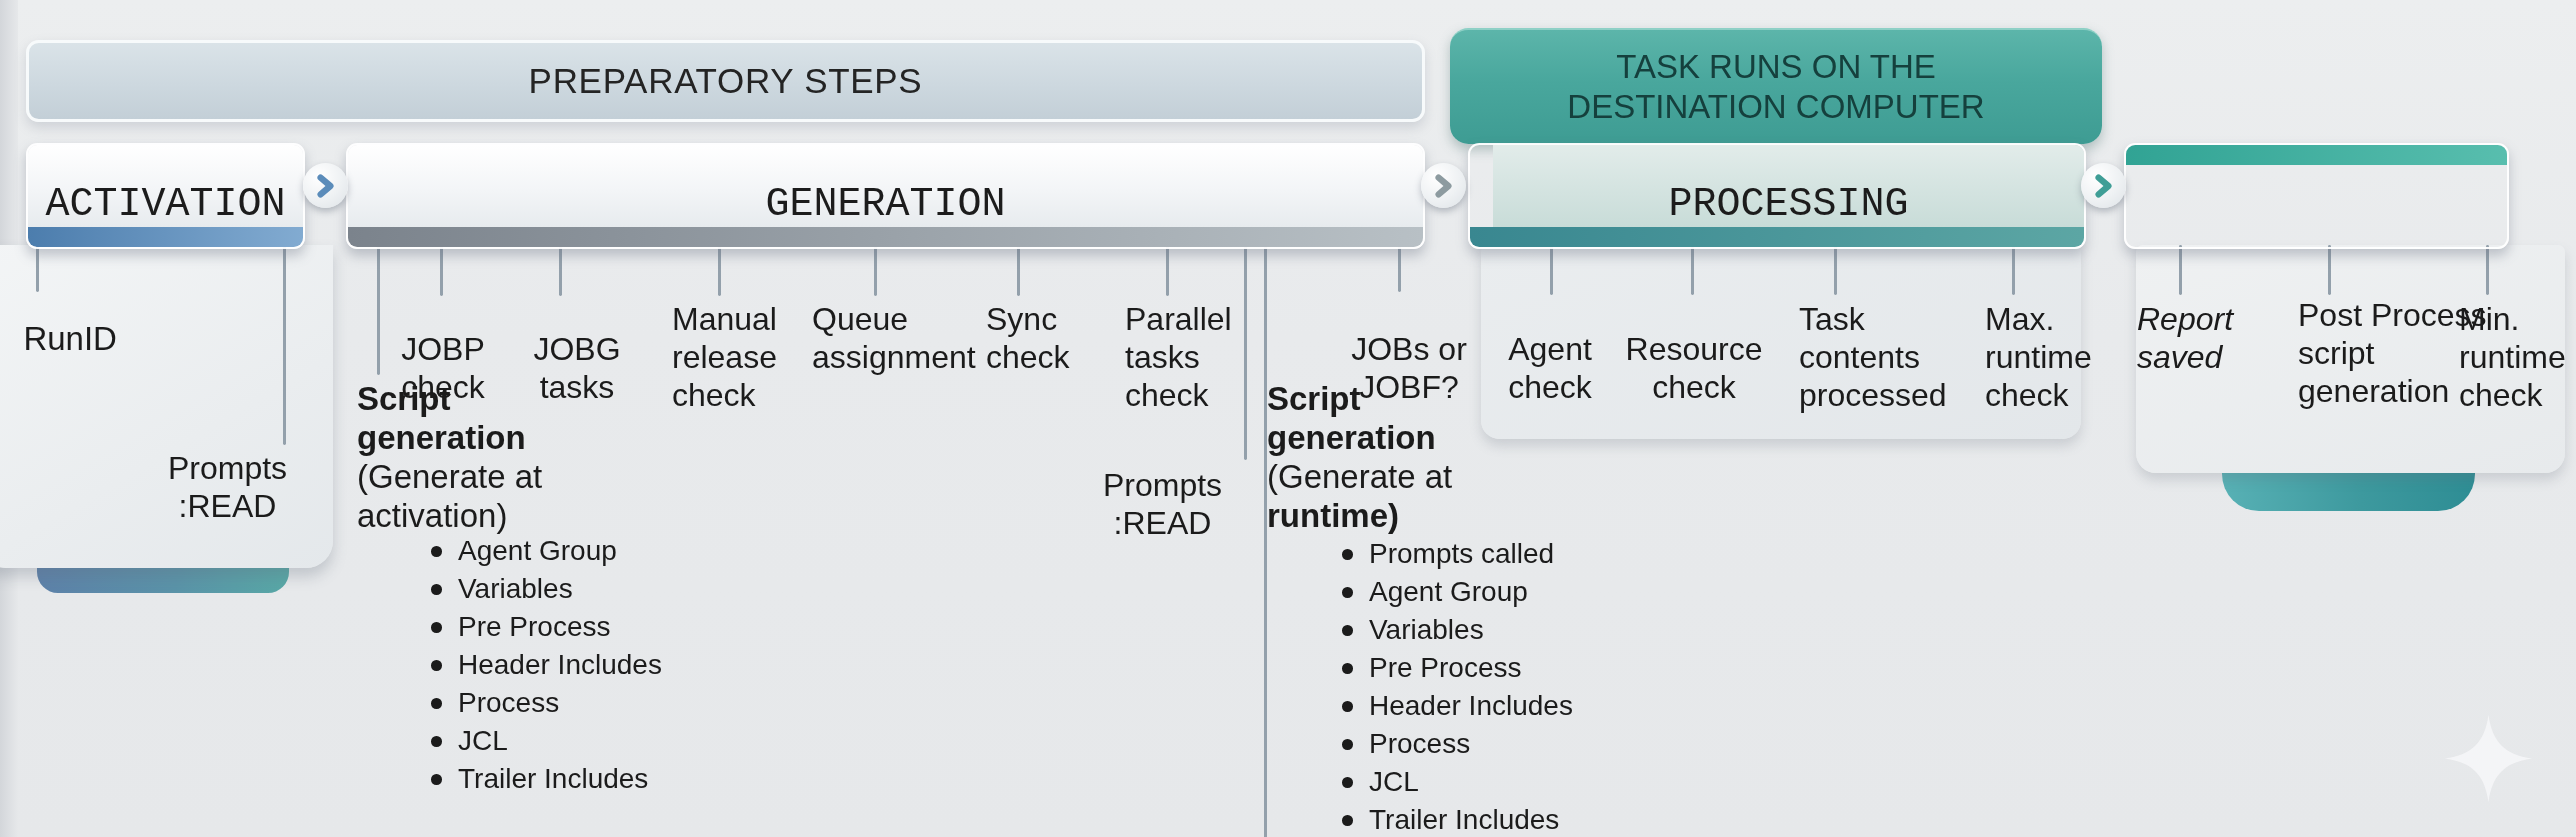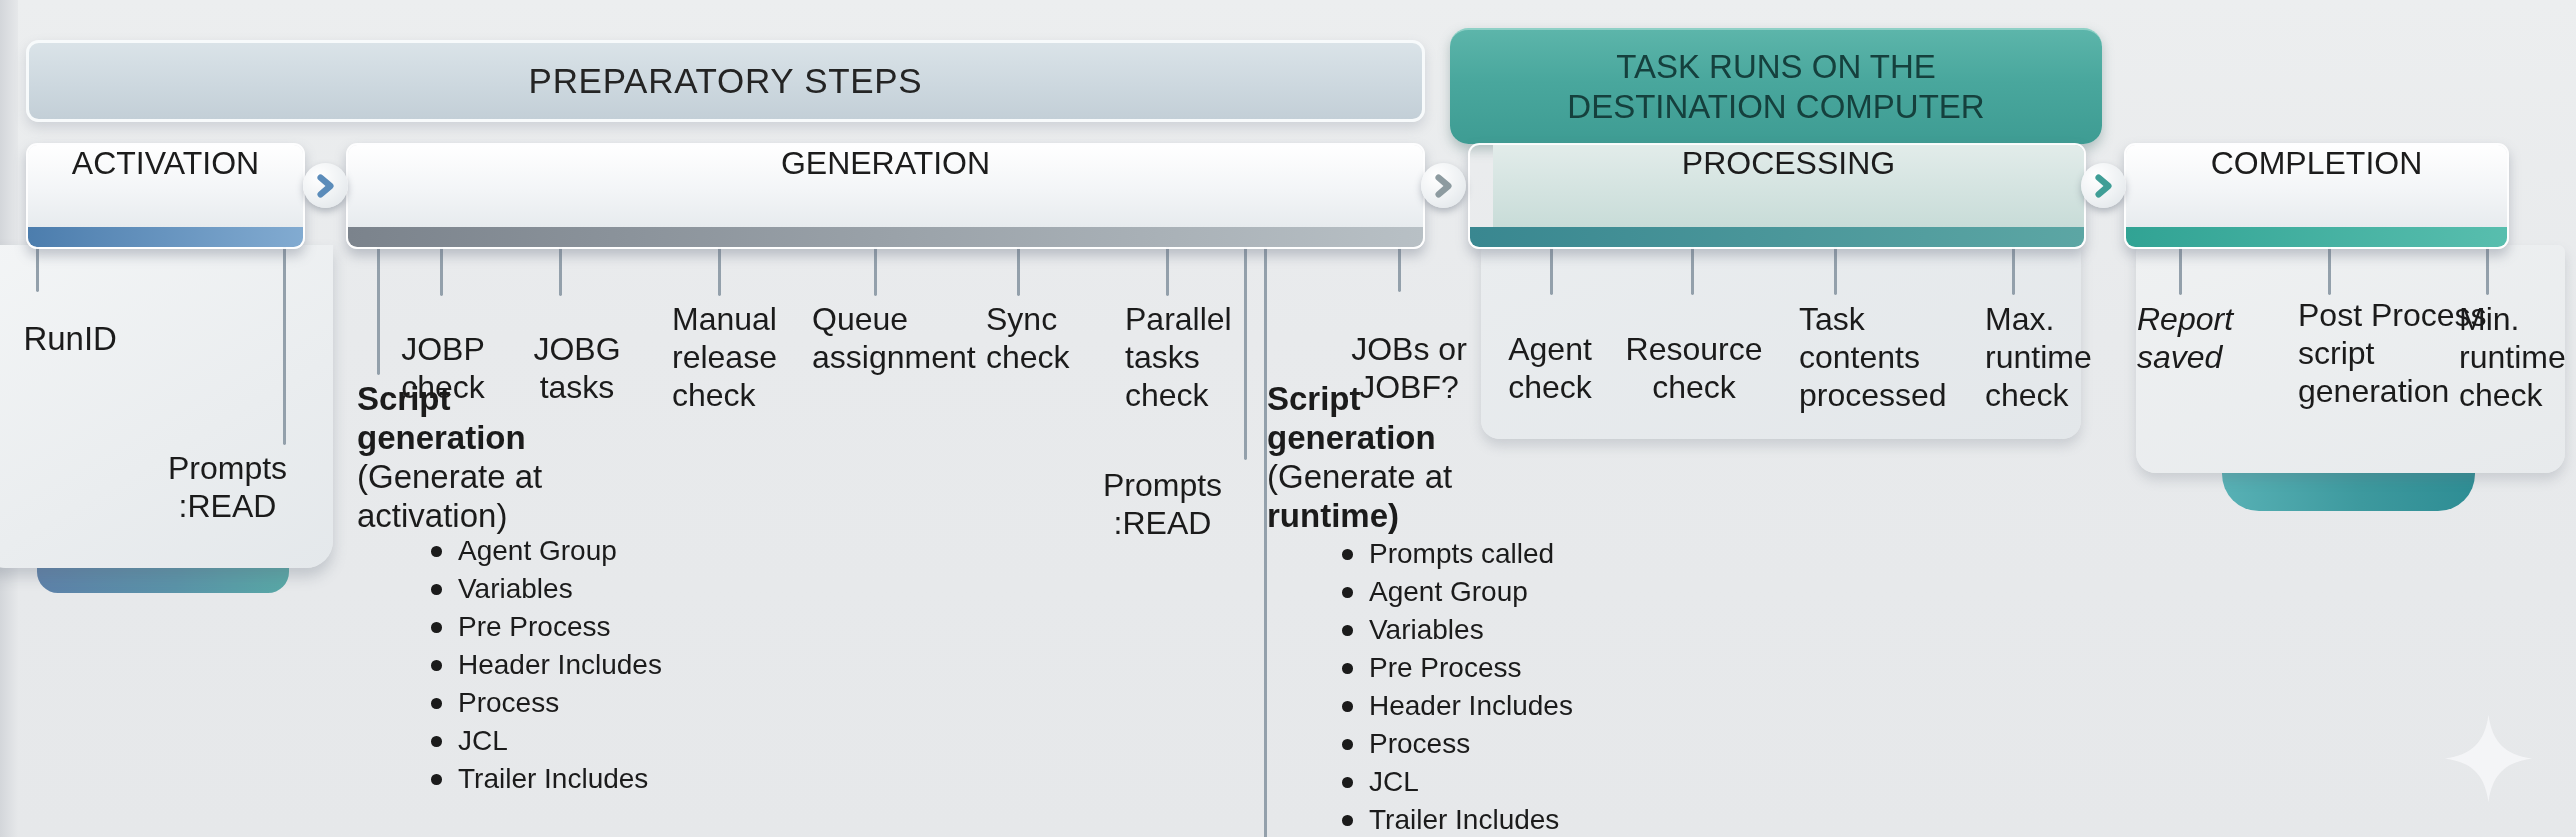--- a/index.html
+++ b/index.html
@@ -34,23 +34,24 @@
   }
 
   
   .stage{
     top:143px;height:102px;border-radius:11.3px;overflow:hidden;
     border:2.1px solid rgba(255,255,255,.95);
     box-shadow:0 6.4px 11.3px rgba(100,110,125,.35);
     display:flex;flex-direction:column;
   }
   .stage-face{
-    flex:1;display:flex;align-items:flex-start;justify-content:center;
-    font-size:32px;color:#1c1c1c;
+    flex:1;display:flex;align-items:flex-end;justify-content:center;
+    font-size:40px;color:#1c1c1c;
     background:linear-gradient(180deg,#ffffff 0%,#f3f5f7 55%,#e7ebee 100%);
+    font-family:Liberation Mono, monospace;
   }
   .stage-face.teal{background:linear-gradient(180deg,#e2ecea 0%,#d5e4e1 50%,#c8dcd8 100%);margin-left:23px;}
   .stage-band{height:20px;}
   .band-blue{background:linear-gradient(90deg,#4c7dad,#82abd1);}
   .band-gray{background:linear-gradient(90deg,#7b838c,#b8c0c5);}
   .band-teal{background:linear-gradient(90deg,#398790,#5ca6a4);}
   .band-teal2{background:linear-gradient(90deg,#31a394,#58beae);}
 
   
   .chev{
@@ -147,23 +148,20 @@
   </div>
   <div class="stage-band band-gray"></div>
 </div>
 <div class="abs stage" style="left:1468px;width:614px;z-index:4;">
   <div class="stage-face teal">
     <span>PROCESSING</span>
   </div>
   <div class="stage-band band-teal"></div>
 </div>
 <div class="abs stage" style="left:2124px;width:381px;z-index:4;">
-  <div class="stage-face">
-    <span>COMPLETION</span>
-  </div>
   <div class="stage-band band-teal2"></div>
 </div>
 
 <div class="abs chev" style="left:303px;top:163px;">
   <svg viewBox="0 0 30 34" class="chev-blue">
       <path d="M8 5 L22 17 L8 29"></path>
     </svg>
 </div>
 <div class="abs chev" style="left:1421px;top:163px;">
   <svg viewBox="0 0 30 34" class="chev-gray">

